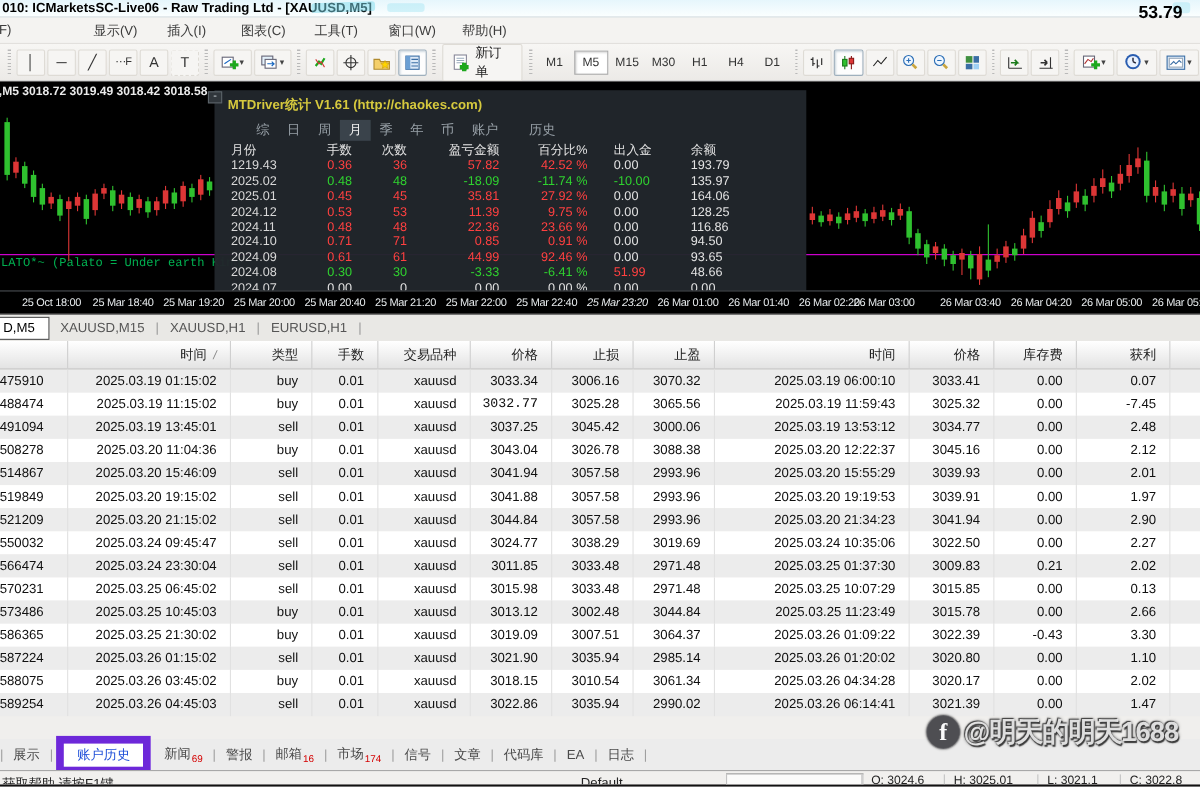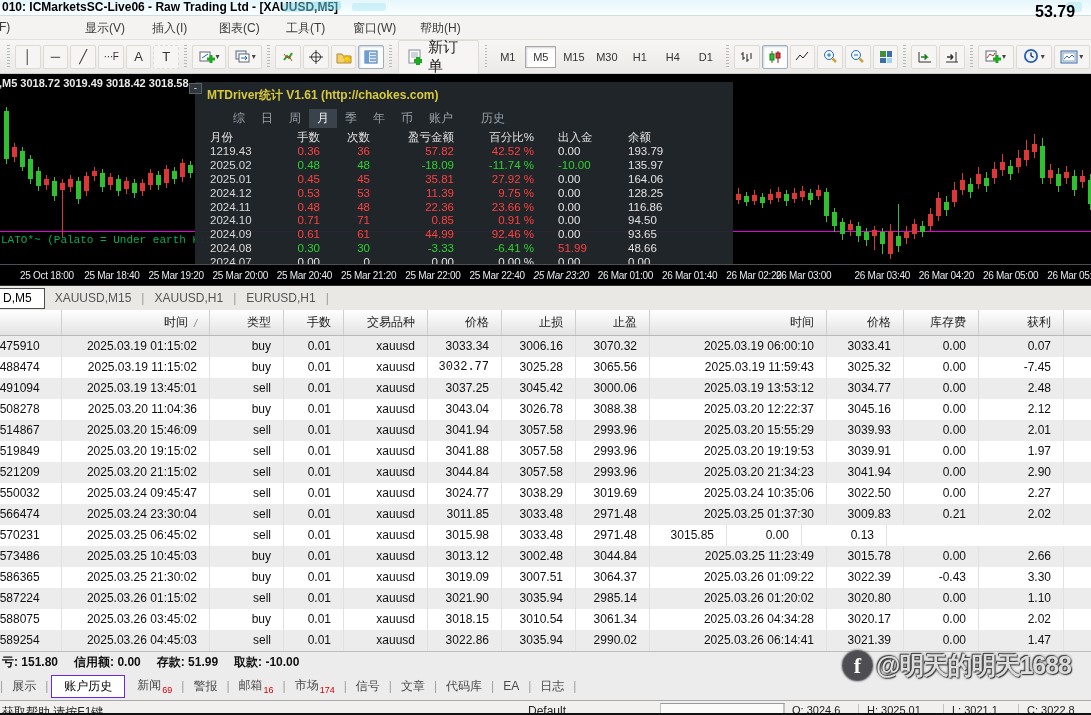--- a/index.html
+++ b/index.html
@@ -24,21 +24,21 @@
   .toolbar { position:absolute; left:0; top:40px; width:1091px; height:34px;
     background:linear-gradient(#f7f6f4,#eceae7); border-bottom:1px solid #cccccc;
     display:flex; align-items:center; padding-left:3px; }
   .grip { width:3px; height:24px; margin:0 4px;
     background:repeating-linear-gradient(to bottom,#b9b9b9 0 1px,transparent 1px 3px); }
   .tbtn { width:27px; height:24px; margin:0 1px; display:flex; align-items:center; justify-content:center;
     background:#f6f5f3; border:1px solid #dedbd5; border-radius:2px; font-size:13px; color:#333; }
   .tbtn.pressed { background:#fdfdfd; border:1px solid #9fb0bd; box-shadow:inset 1px 1px 2px #c9d4dc; }
   .dd { font-size:8px; color:#444; margin-left:1px; }
   .neworder { display:flex; align-items:center; height:26px; padding:16px 8px; margin:0 2px;
-    background:#f6f5f3; border:1px solid #dedbd5; border-radius:2px; font-size:15px; color:#222; }
+    background:#f6f5f3; border:1px solid #dedbd5; border-radius:2px; font-size:12px; color:#222; }
   .tf { width:31px; height:22px; display:flex; align-items:center; justify-content:center;
     font-size:11px; color:#333; border:1px solid transparent; margin:0 1px; }
   .tf.active { background:#fff; border-color:#a9a9a9; box-shadow:inset 1px 1px 2px #d2d2d2; }
   #tfs { display:flex; }
 
   
   .chart { position:absolute; left:0; top:74px; width:1091px; height:211px; background:#000; }
   .ohlc { position:absolute; left:-9px; top:3px; color:#eaeaea; font-size:11px; font-weight:bold;
     white-space:nowrap; z-index:2; }
   .minbtn { position:absolute; left:189px; top:9px; width:13px; height:11px; background:#30363b;
@@ -98,21 +98,21 @@
   .statusbar { position:absolute; left:0; top:651px; width:1091px; height:21px; background:#ececec;
     border-top:1px solid #bdbdbd; font-size:12px; font-weight:bold; color:#101010;
     display:flex; align-items:center; padding-left:2px; }
   .stitem { margin-right:16px; white-space:nowrap; }
   .sfrag { position:absolute; left:1035px; top:3px; font-weight:bold; }
 
   
   .bottom-tabs { position:absolute; left:0; top:672px; width:1091px; height:28px; background:#ececec;
     display:flex; align-items:center; font-size:12px; color:#4a4a4a; }
   .btab { padding:0 9px; white-space:nowrap; }
-  .btab.active { background:#fff; border:1px solid #6d28d9; padding:2px 12px; margin:0 3px; color:#000000; }
+  .btab.active { background:#fff; border:7px solid #6d28d9; padding:2px 12px; margin:0 3px; color:#1d4ed8; }
   .bsep { color:#9f9f9f; }
   .badge { color:#d40000; font-size:9px; vertical-align:-4px; margin-left:1px; }
 
   
   .bstrip { position:absolute; left:0; top:700px; width:1091px; height:15px; background:#f1f0ee;
     border-top:1px solid #a8a8a8; overflow:hidden; font-size:12px; color:#222; }
   .bhelp { position:absolute; left:2px; top:3px; white-space:nowrap; }
   .bdefault { position:absolute; left:528px; top:3px; }
   .bbox { position:absolute; left:660px; top:2px; width:125px; height:16px; background:#fbfbfa;
     border:1px solid #c2c2c2; border-top-color:#9a9a9a; }
@@ -760,20 +760,21 @@
       </div>
       <div class="hrow even">
         <div class="hc idcell" style="width: 62px;"><span>9570231</span></div>
         <div class="hc" style="width: 148px;">2025.03.25 06:45:02</div>
         <div class="hc" style="width: 74px;">sell</div>
         <div class="hc" style="width: 60px;">0.01</div>
         <div class="hc" style="width: 84px;">xauusd</div>
         <div class="hc" style="width: 74px;">3015.98</div>
         <div class="hc" style="width: 74px;">3033.48</div>
         <div class="hc" style="width: 74px;">2971.48</div>
+        <div class="hc" style="width: 177px;">2025.03.25 10:07:29</div>
         <div class="hc" style="width: 77px;">3015.85</div>
         <div class="hc" style="width: 75px;">0.00</div>
         <div class="hc" style="width: 85px;">0.13</div>
         <div class="hc" style="width: 27px; border-right: none;"></div>
       </div>
       <div class="hrow odd">
         <div class="hc idcell" style="width: 62px;"><span>9573486</span></div>
         <div class="hc" style="width: 148px;">2025.03.25 10:45:03</div>
         <div class="hc" style="width: 74px;">buy</div>
         <div class="hc" style="width: 60px;">0.01</div>
@@ -842,26 +843,20 @@
         <div class="hc" style="width: 74px;">3035.94</div>
         <div class="hc" style="width: 74px;">2990.02</div>
         <div class="hc" style="width: 177px;">2025.03.26 06:14:41</div>
         <div class="hc" style="width: 77px;">3021.39</div>
         <div class="hc" style="width: 75px;">0.00</div>
         <div class="hc" style="width: 85px;">1.47</div>
         <div class="hc" style="width: 27px; border-right: none;"></div>
       </div>
     </div>
 
-  <div class="statusbar" id="statusBar">
-      <span class="stitem">亏: 151.80</span>
-      <span class="stitem">信用额: 0.00</span>
-      <span class="stitem">存款: 51.99</span>
-      <span class="stitem">取款: -10.00</span>
-    </div>
   <div class="sfrag">53.79</div>
 
   <div class="bottom-tabs" id="bottomTabs">
       <span class="bsep">|</span>
       <span class="btab">展示</span>
       <span class="bsep">|</span>
       <span class="btab active">账户历史</span>
       <span class="btab">新闻<span class="badge">69</span></span>
       <span class="bsep">|</span>
       <span class="btab">警报</span>

